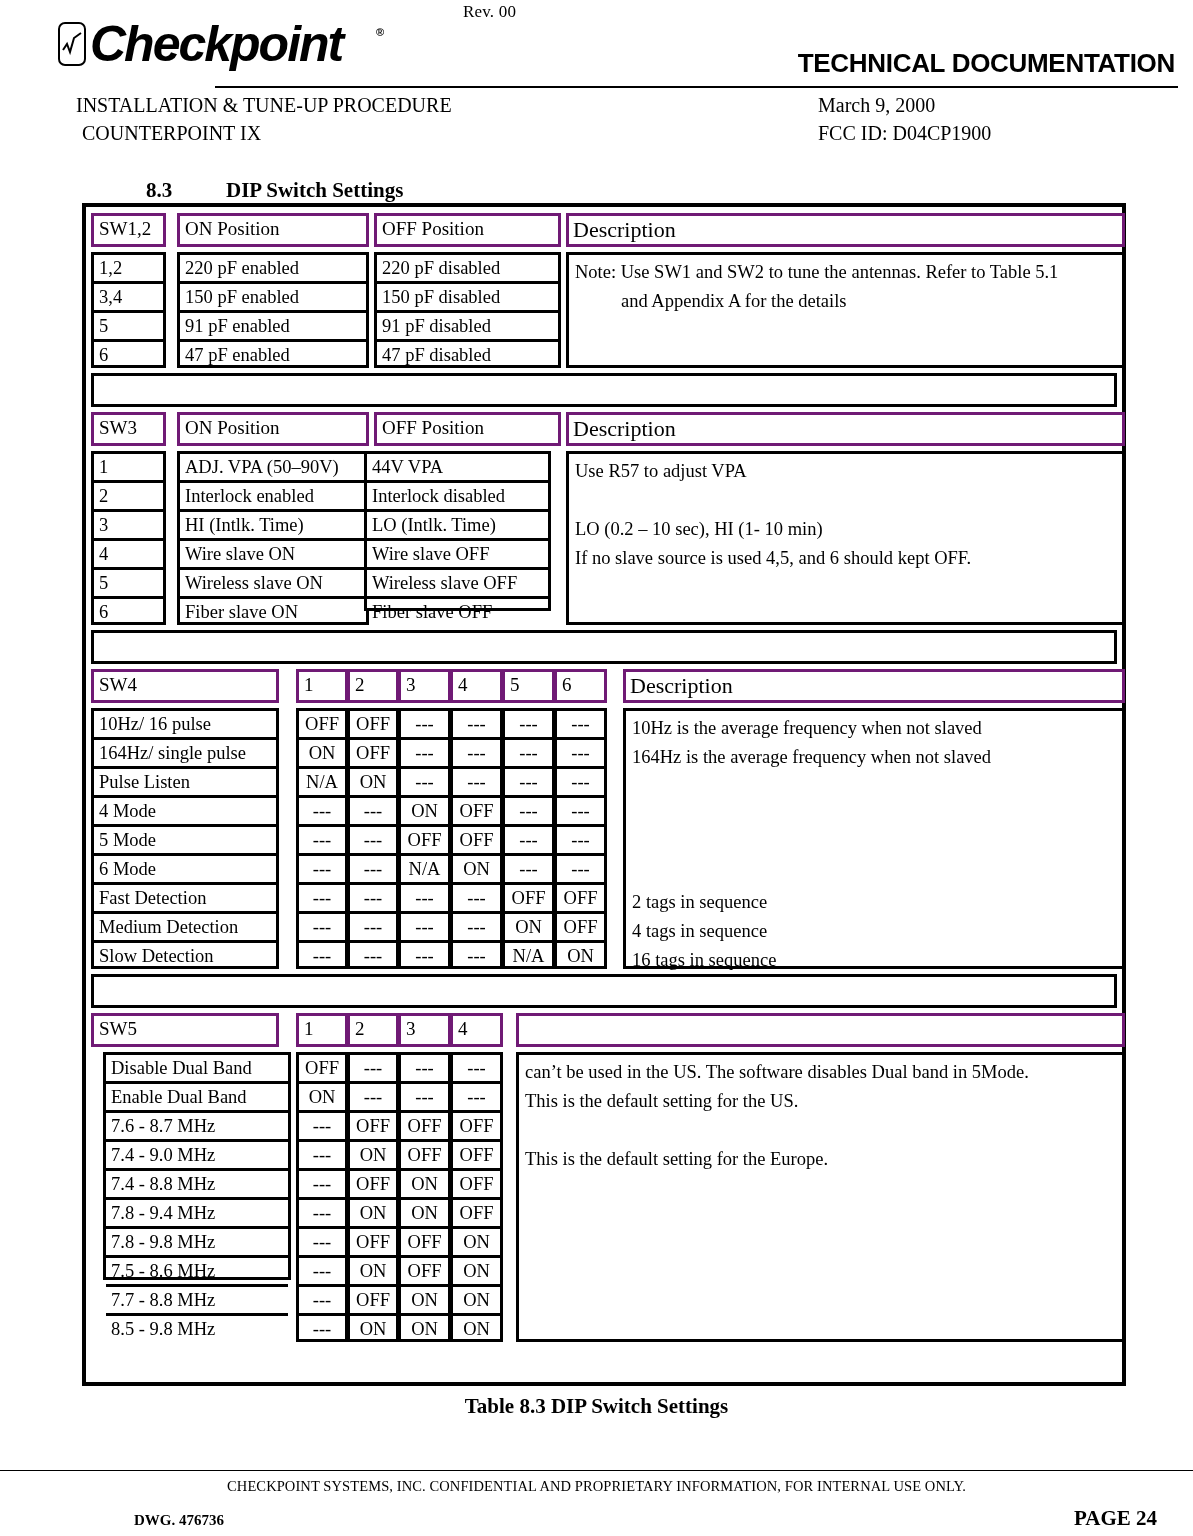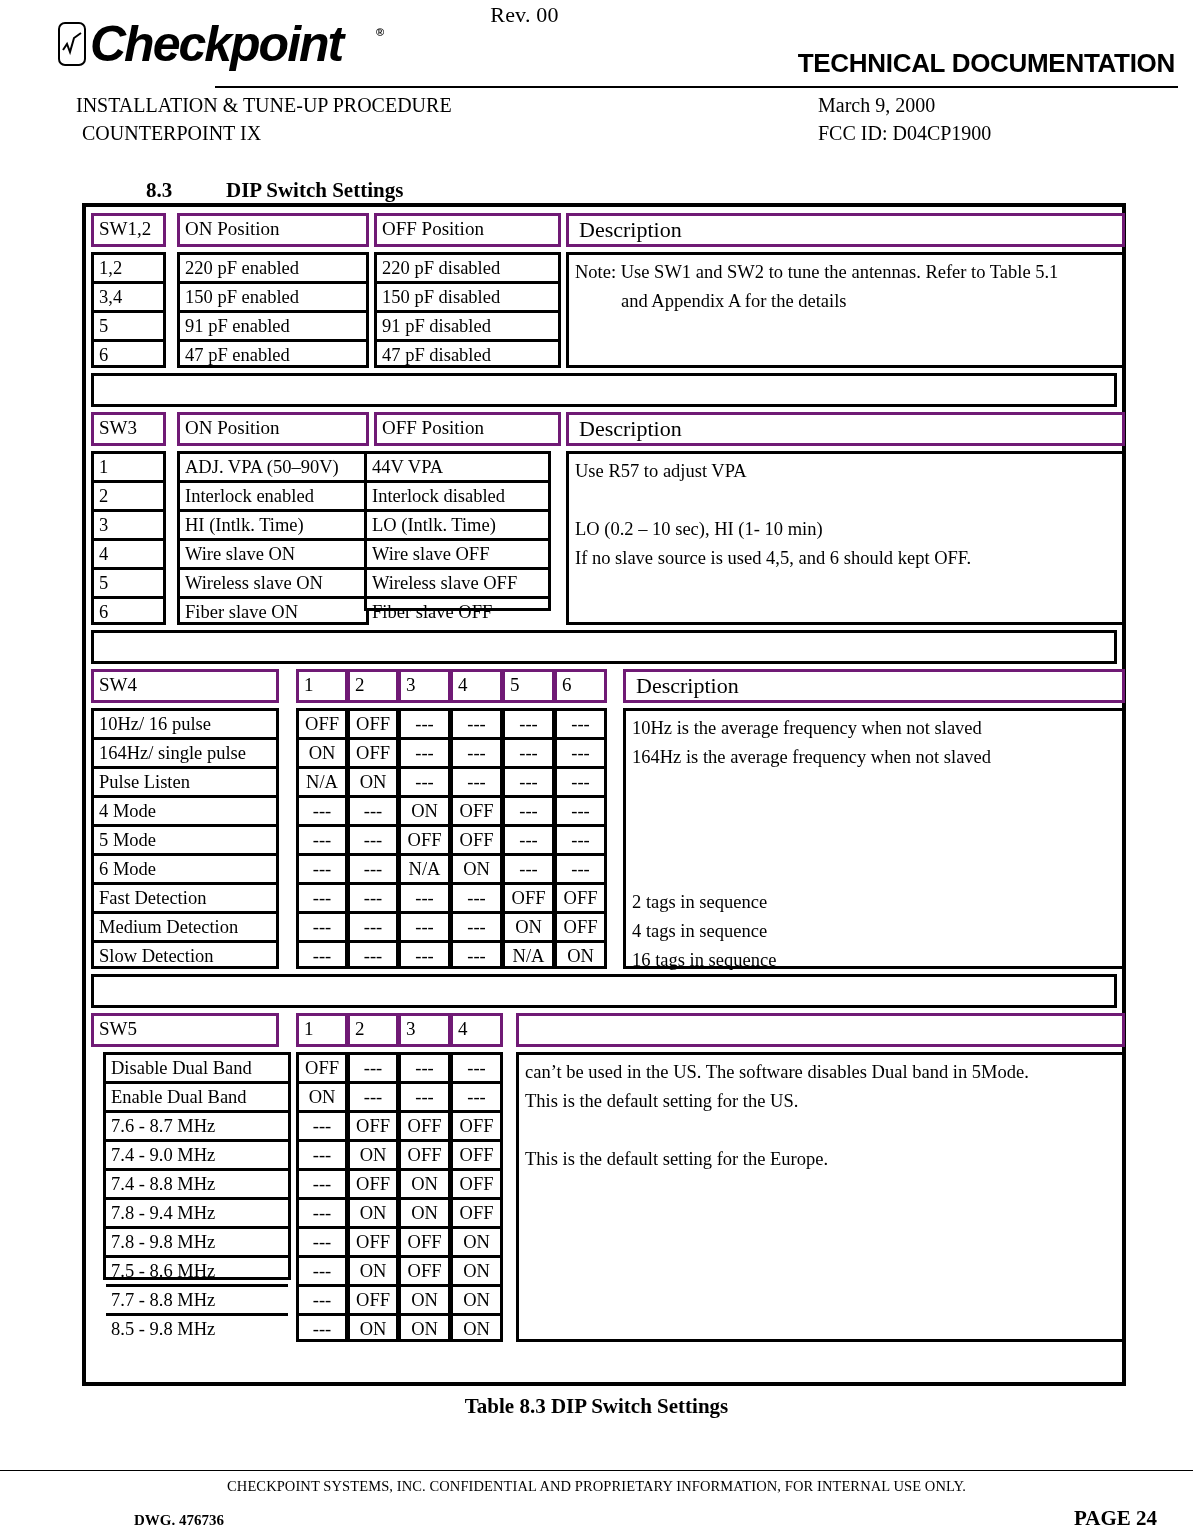--- a/index.html
+++ b/index.html
@@ -16,23 +16,22 @@
     overflow: hidden;
   }
 
   
   .rev {
     position: absolute;
     top: 2px;
     left: 0;
     width: 979px;
     text-align: center;
-    font-size: 22px;
+    font-size: 17px;
     letter-spacing: 0.2px;
-    padding-left: 35px;
   }
   .logo-wrap {
     position: absolute;
     left: 58px;
     top: 20px;
     width: 290px;
     height: 56px;
   }
   .logo-badge {
     position: absolute;
@@ -157,21 +156,21 @@
     overflow: hidden;
     white-space: nowrap;
   }
   .cell .txt {
     display: block;
     padding-left: 5px;
     font-size: 18.5px;
     line-height: 26px;
   }
   .cell.hdr .txt { font-size: 19px; }
-  .cell.hdr.big .txt { font-size: 22px; line-height: 28px; padding-left: 10px;}
+  .cell.hdr.big .txt { font-size: 22px; line-height: 28px; padding-left: 4px;}
 
   
   .stack {
     position: absolute;
     top: 0;
     border: 3px solid #000;
     box-sizing: border-box;
     background: #fff;
   }
   .stack .r {

